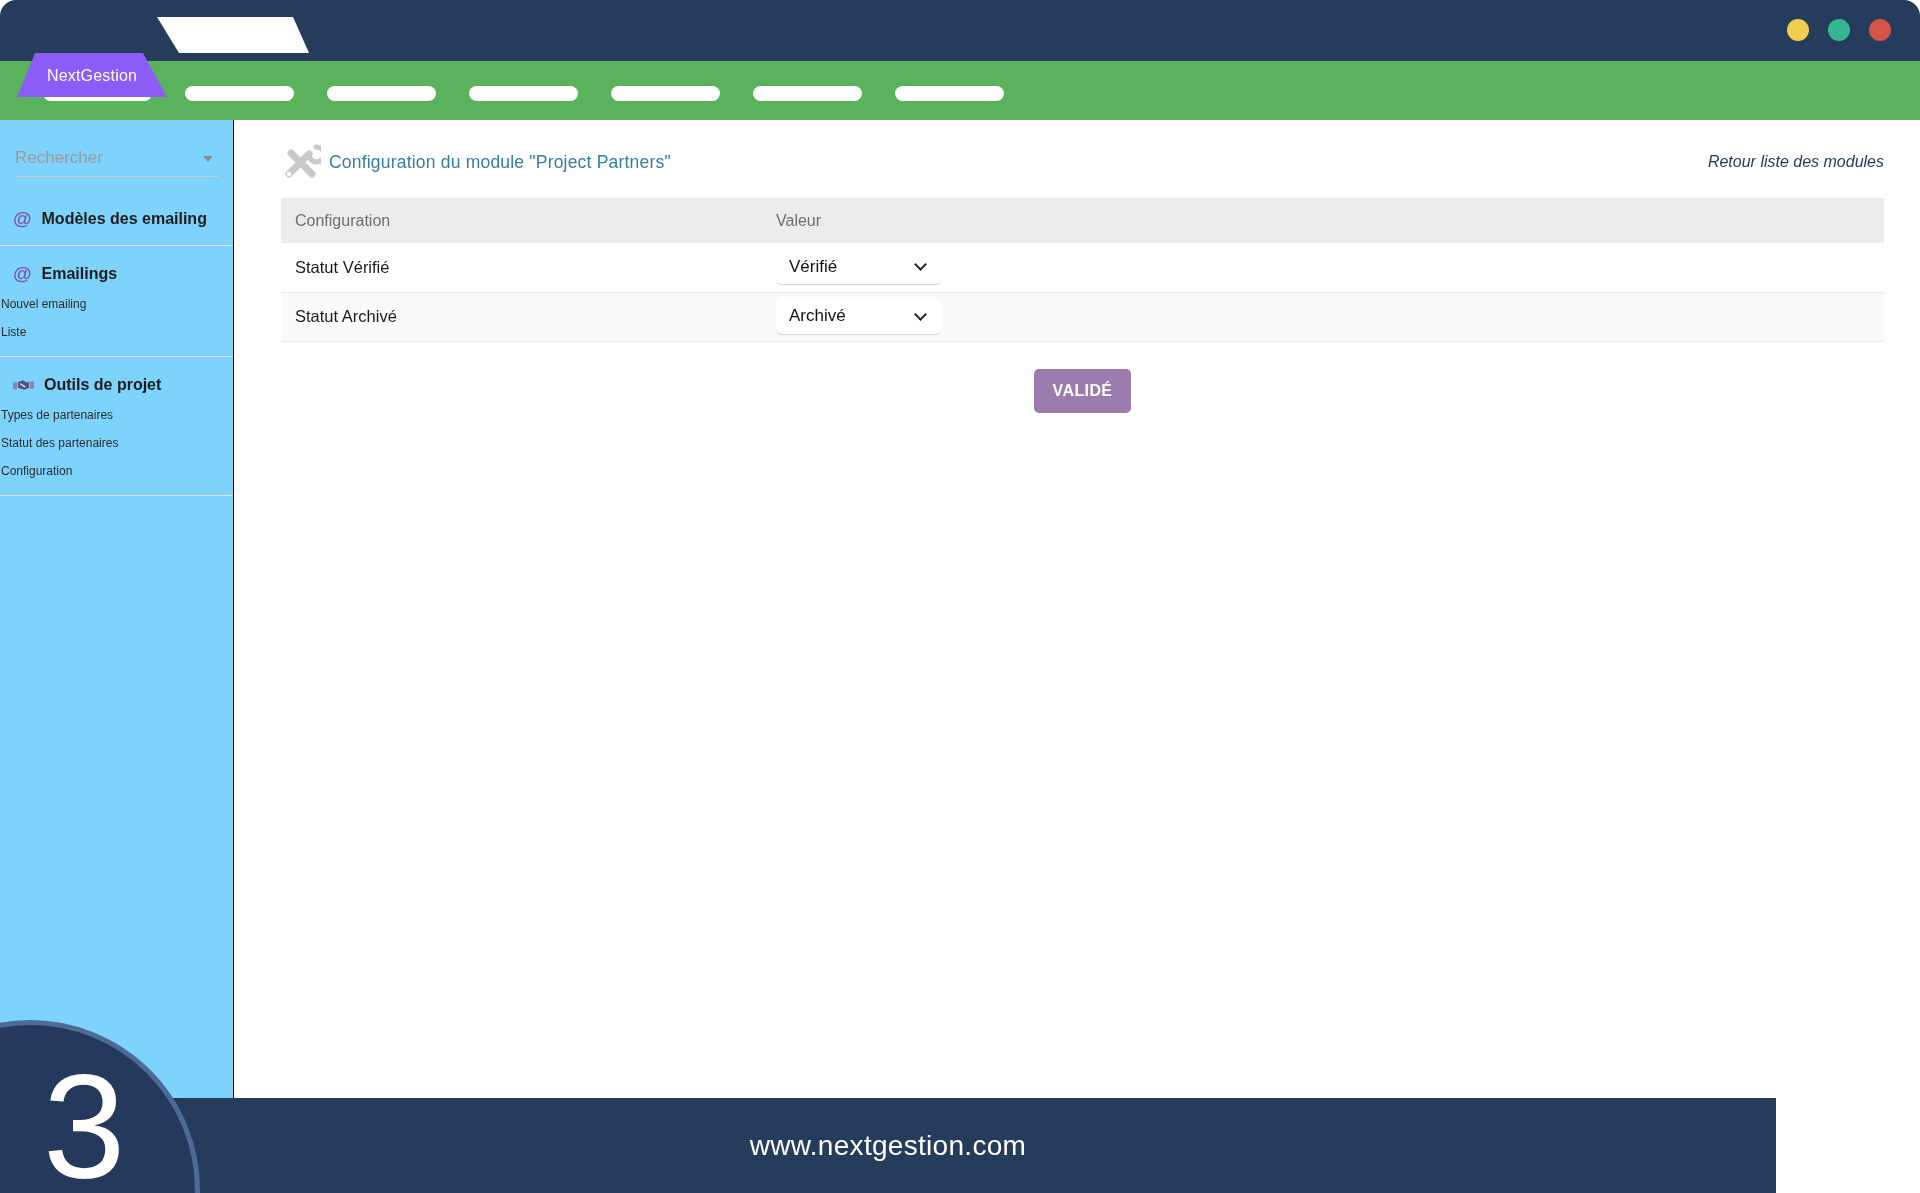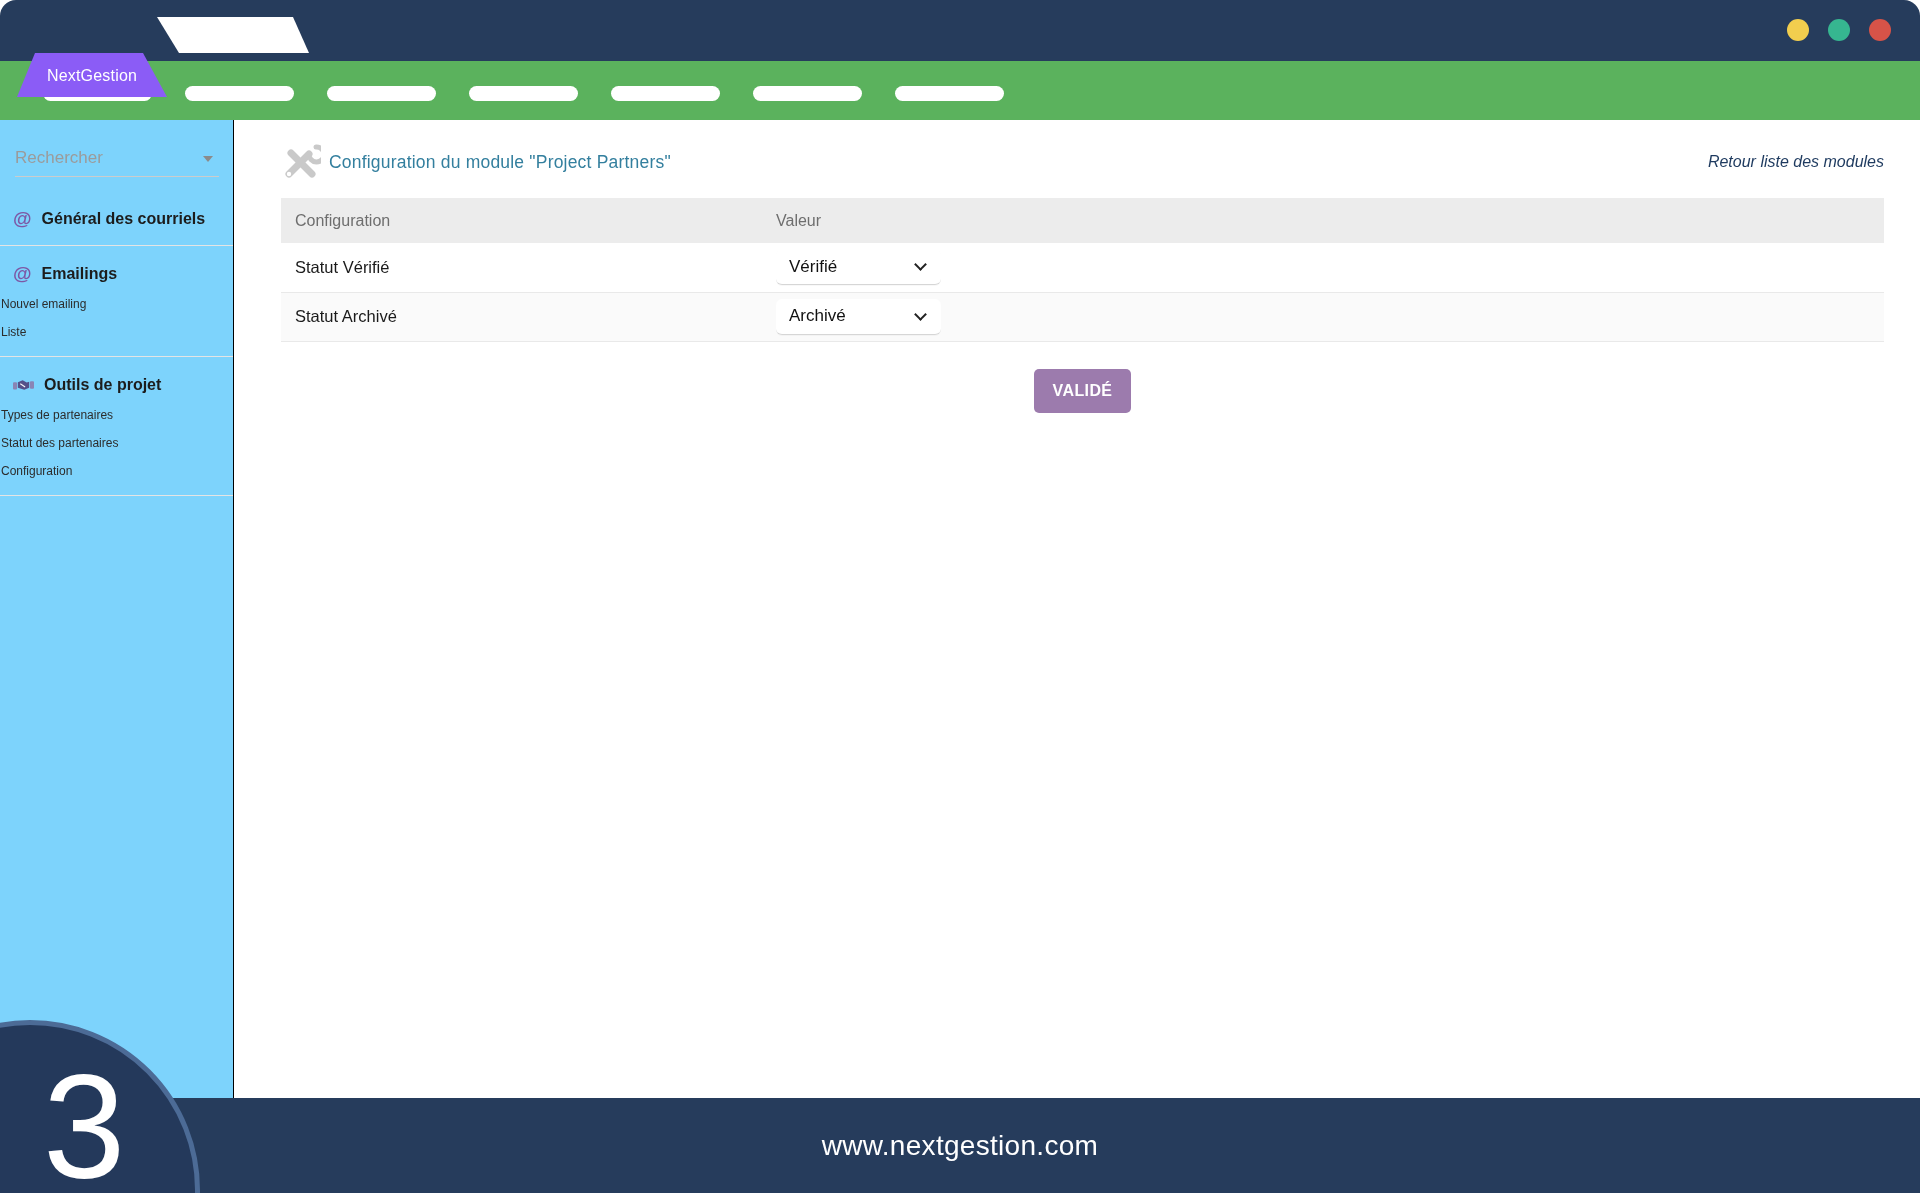--- a/index.html
+++ b/index.html
@@ -57,21 +57,21 @@
   .fake-select { position:relative; width:165px; height:36px; background:#ffffff; border-radius:6px;
                  border-bottom:1px solid #d6d6d6; display:flex; align-items:center; padding-left:13px;
                  font-size:17px; color:#111; cursor:pointer; box-shadow:0 1px 1px rgba(0,0,0,0.03); }
   .chev { position:absolute; right:16px; top:11px; width:9px; height:9px;
           border-right:2.5px solid #222; border-bottom:2.5px solid #222; transform:rotate(45deg); }
   .btn-row { display:flex; justify-content:center; margin-top:27px; }
   .validate-btn { background:#9c7bad; color:#ffffff; border:0; border-radius:5px; font-size:16px; font-weight:bold;
                   letter-spacing:.4px; padding:13px 19px; cursor:pointer; font-family:"Liberation Sans", sans-serif; }
 
   
-  .footer { position:absolute; left:0; top:1098px; width:1920px; height:95px; background:#263c5c;
+  .footer { position:absolute; left:0; top:1098px; width:1776px; height:95px; background:#263c5c;
             display:flex; align-items:center; justify-content:center; }
   .footer-url { color:#ffffff; font-size:28px; letter-spacing:.3px; }
 
   
   .page-circle { position:absolute; left:-140px; top:1020px; width:340px; height:340px; border-radius:50%;
                  background:#24395b; border:5px solid #4c6b96; z-index:5; }
   .page-num { position:absolute; left:178px; top:28px; color:#ffffff; font-size:148px; line-height:1; }
 </style>
 </head>
 <body>
@@ -102,21 +102,21 @@
 
   <div class="sidebar">
     <div class="search-wrap">
       <input type="text" placeholder="Rechercher" style="">
       <div class="search-caret"></div>
     </div>
 
     <ul class="side-list">
       <li class="side-head">
         <span class="at-icon">@</span>
-        <span class="txt">Général des courriels</span>
+        <span class="txt">Modèles des emailing</span>
       </li>
       <hr class="side-div">
 
       <li class="side-head">
         <span class="at-icon">@</span>
         <span class="txt">Emailings</span>
       </li>
       <li class="side-item">Nouvel emailing</li>
       <li class="side-item">Liste</li>
       <hr class="side-div">

